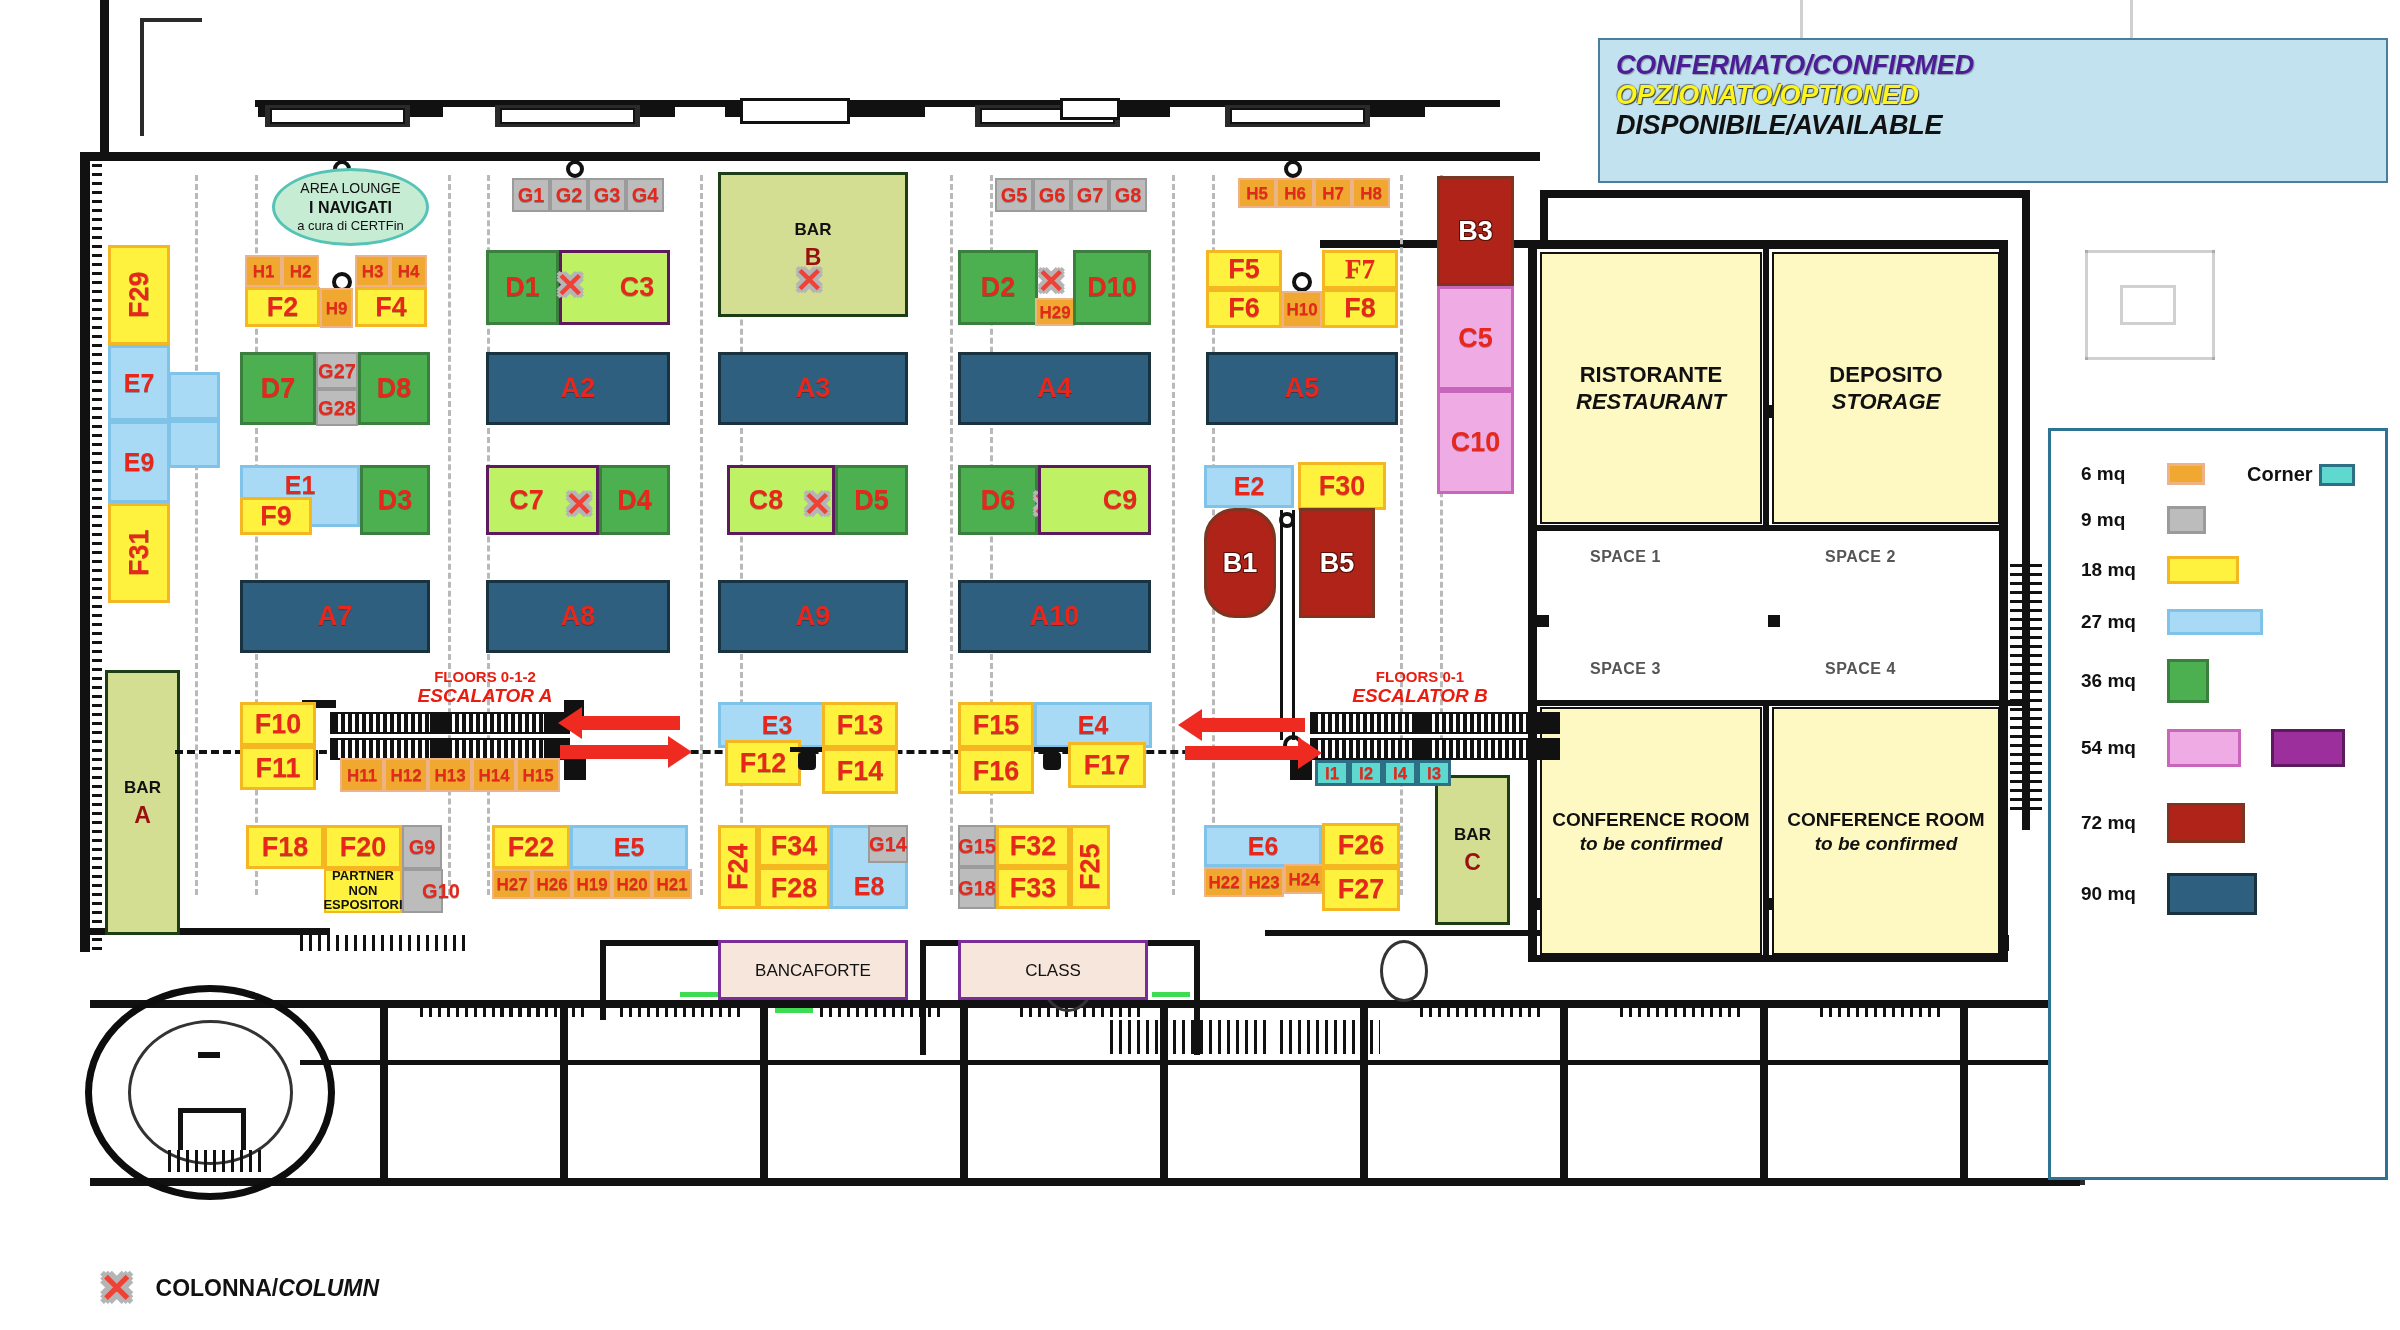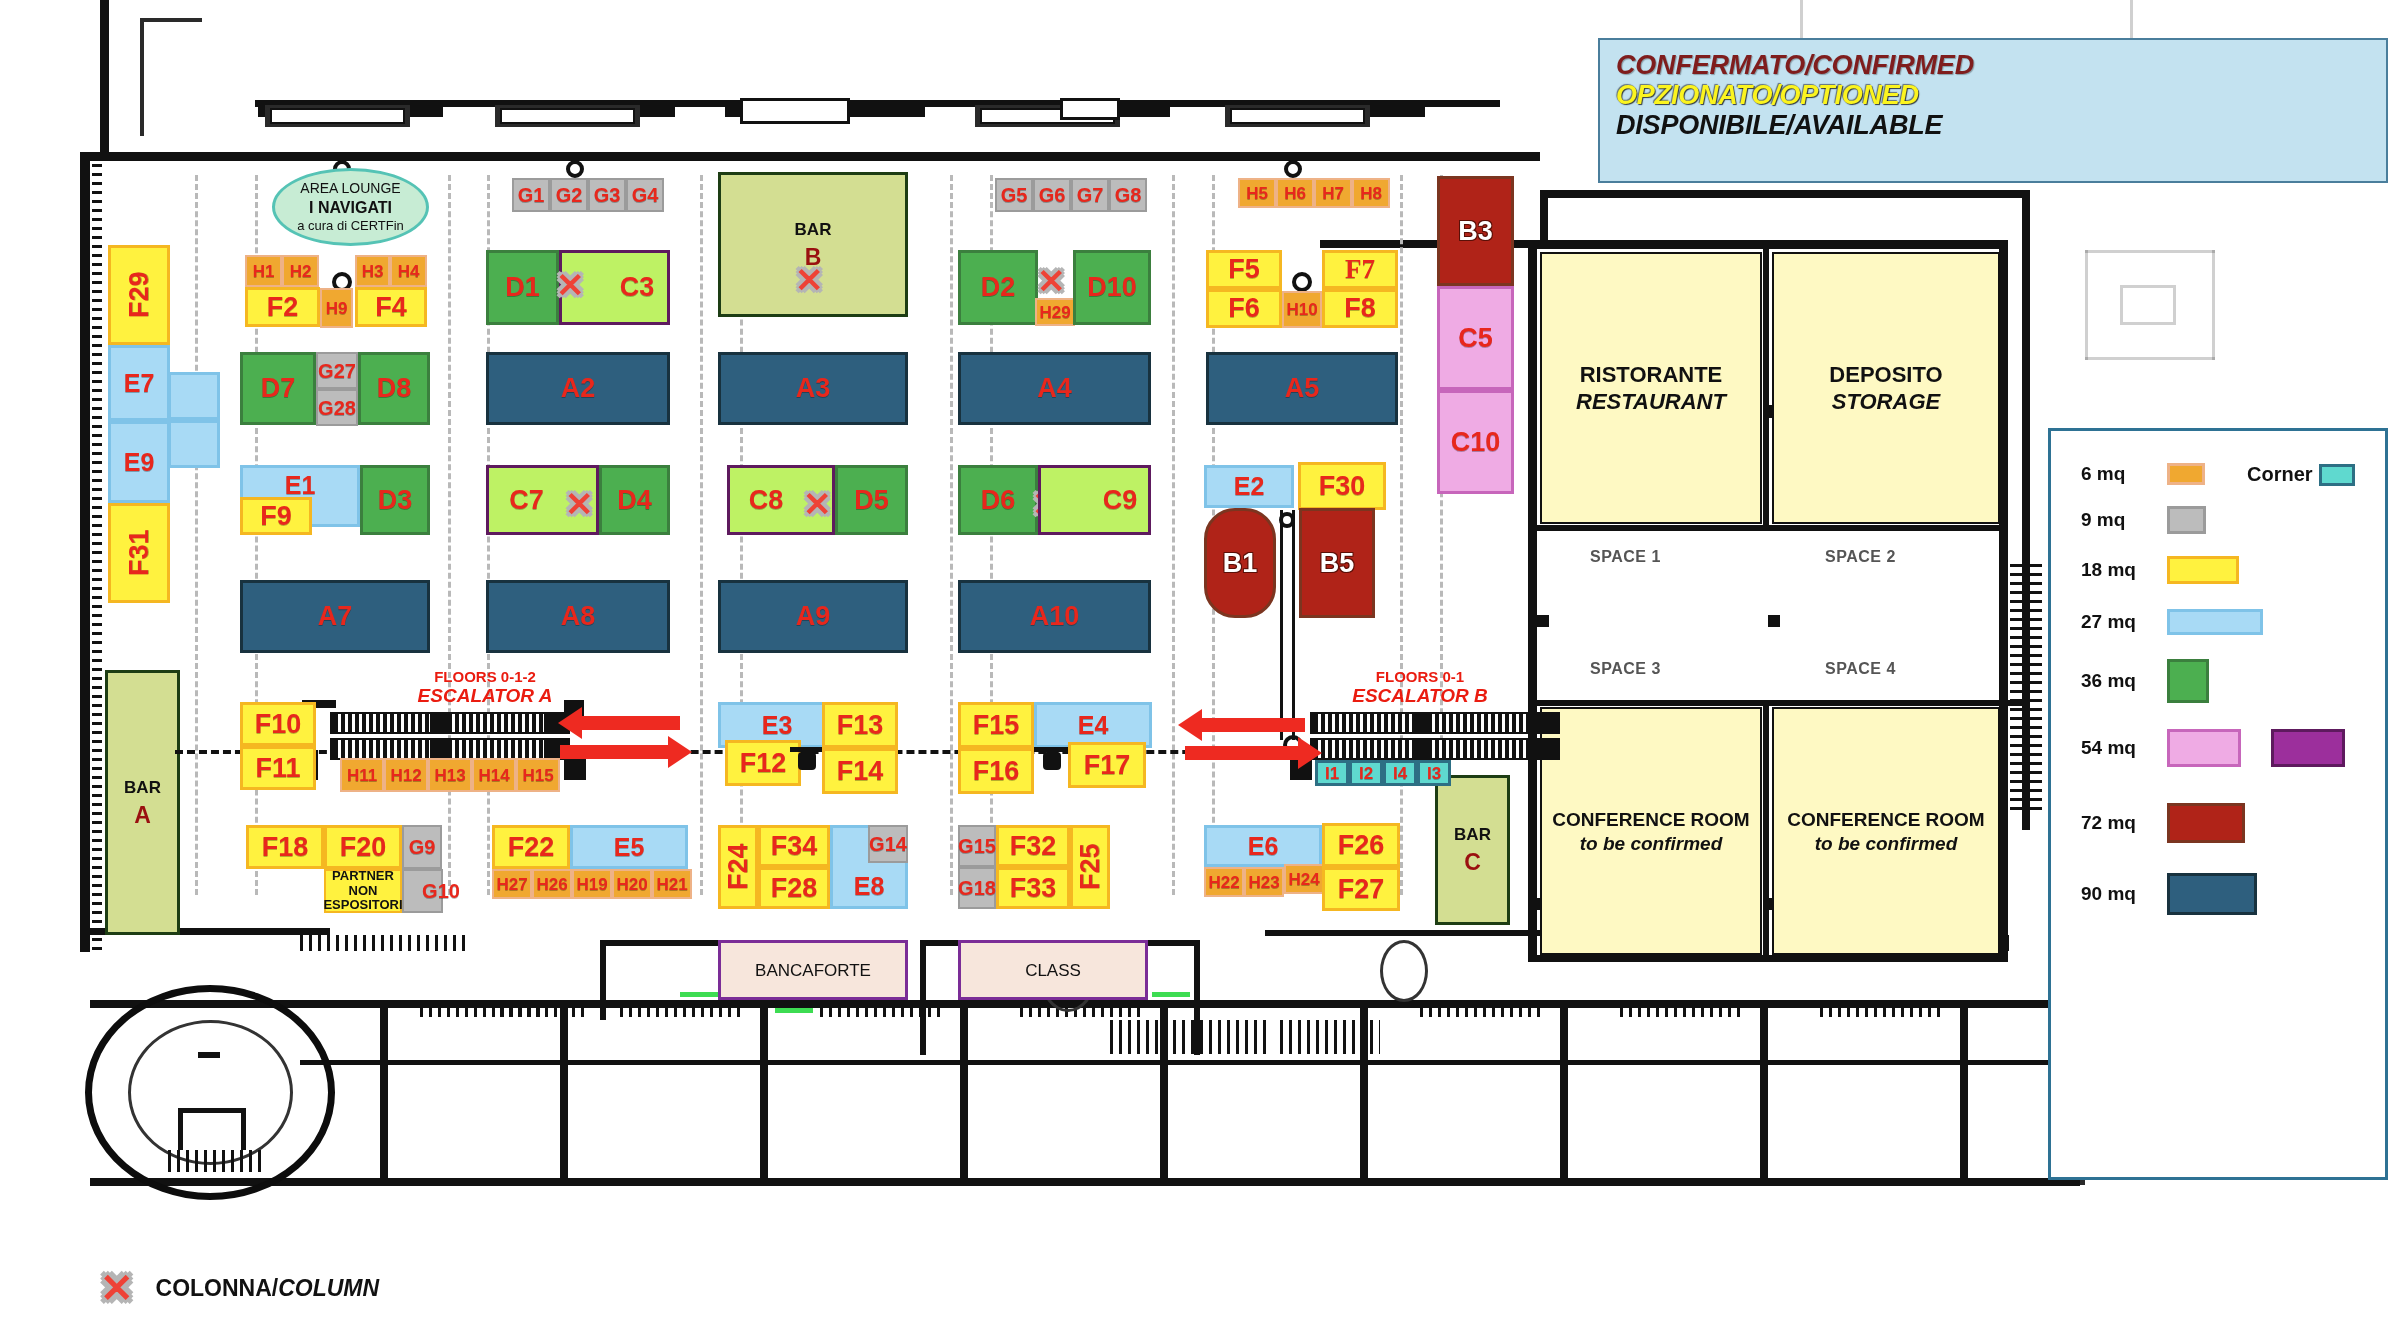--- a/index.html
+++ b/index.html
@@ -57,21 +57,21 @@
             line-height:1.25; text-align:center; }
   .lounge .l1 { font-size:14px; }
   .lounge .l2 { font-size:16px; font-weight:bold; }
   .lounge .l3 { font-size:13px; }
 
   
   #status-legend { position:absolute; background:#c3e2f0; border:2px solid #4a7e9c;
                    padding:10px 16px 12px 16px; }
   #status-legend div { font-size:27px; font-weight:bold; font-style:italic;
                        line-height:1.12; letter-spacing:-.2px; }
-  .sl-conf { color:#7f1d1d; text-shadow:1px 1px 1px rgba(0,0,0,.3); }
+  .sl-conf { color:#4c1d95; text-shadow:1px 1px 1px rgba(0,0,0,.3); }
   .sl-opt  { color:#fbf41f; text-shadow:1px 1px 1px rgba(0,0,0,.75),
              -1px -1px 1px rgba(0,0,0,.5); }
   .sl-avail{ color:#111; }
 
   #size-legend { position:absolute; background:#fff; border:3px solid #2e7294; }
   .sl-row { position:absolute; display:flex; align-items:center; }
   .sl-lab { font-size:19px; font-weight:bold; color:#111; width:86px; }
   .sw { border-style:solid; }
 
   

